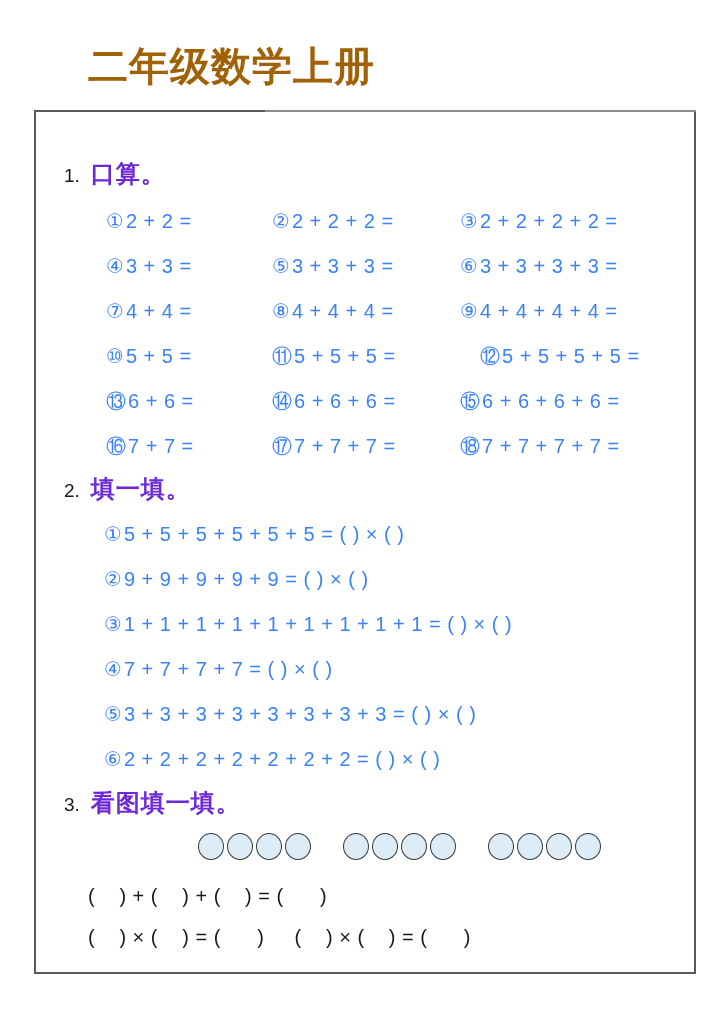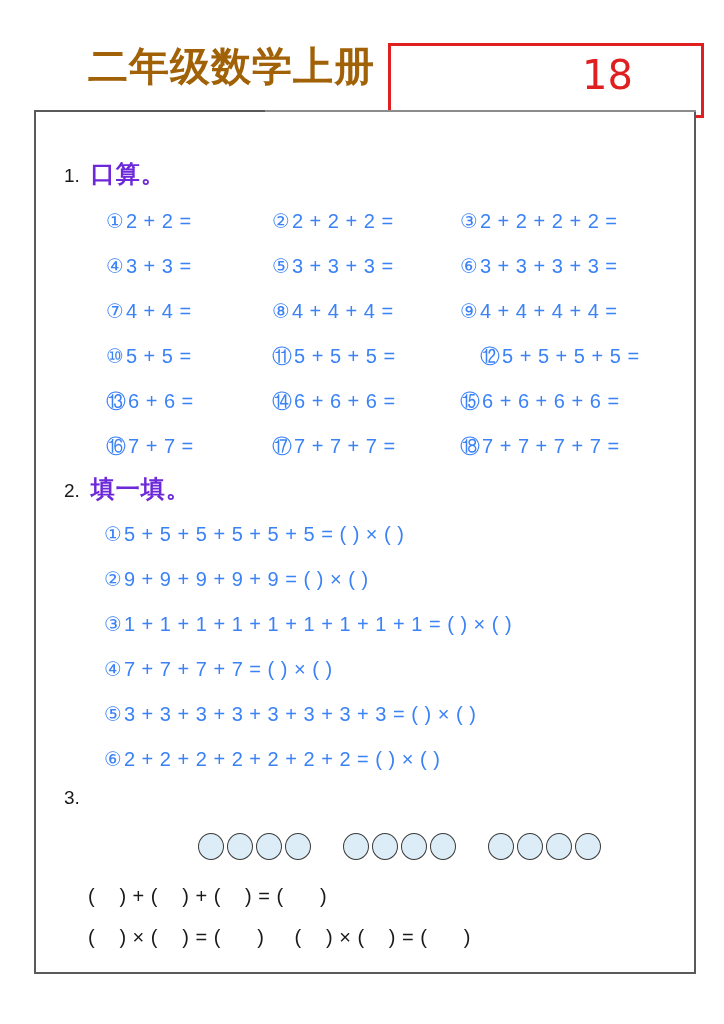--- a/index.html
+++ b/index.html
@@ -148,23 +148,20 @@
     color: #1a1a1a;
     letter-spacing: 0.5px;
   }
 </style>
 </head>
 <body>
 
 <div id="header">
   <div id="worksheet-title">二年级数学上册</div>
 
-  <div id="page-number-box" style="border-color: rgb(224, 32, 32);">
-    <div id="page-number" style="color: rgb(224, 32, 32);">18</div>
-  </div>
 </div>
 
 <div id="worksheet-frame" style="border-color: rgb(90, 90, 90);"></div>
 <div id="frame-top-light"></div>
 
 <div class="section-heading" style="left:64px; top:158px;">
   <span class="section-num">1.</span>
   <span class="section-title">口算。</span>
 </div>
 
@@ -247,20 +244,21 @@
 </div>
 <div class="q-row" style="left:104px; top:701px;">
   <span class="q-marker">⑤</span><span class="q-expr">3 + 3 + 3 + 3 + 3 + 3 + 3 + 3 = (   ) × (   )</span>
 </div>
 <div class="q-row" style="left:104px; top:746px;">
   <span class="q-marker">⑥</span><span class="q-expr">2 + 2 + 2 + 2 + 2 + 2 + 2 = (   ) × (   )</span>
 </div>
 
 <div class="section-heading" style="left:64px; top:787px;">
   <span class="section-num">3.</span>
+  <span class="section-title">看图填一填。</span>
 </div>
 
 <div id="circle-figure">
   <div class="circle-group" style="left:0px;">
     <div class="fig-circle" style="background: rgb(220, 237, 247); border-color: rgb(59, 59, 59);"></div>
     <div class="fig-circle" style="background: rgb(220, 237, 247); border-color: rgb(59, 59, 59);"></div>
     <div class="fig-circle" style="background: rgb(220, 237, 247); border-color: rgb(59, 59, 59);"></div>
     <div class="fig-circle" style="background: rgb(220, 237, 247); border-color: rgb(59, 59, 59);"></div>
   </div>
   <div class="circle-group" style="left:145px;">

